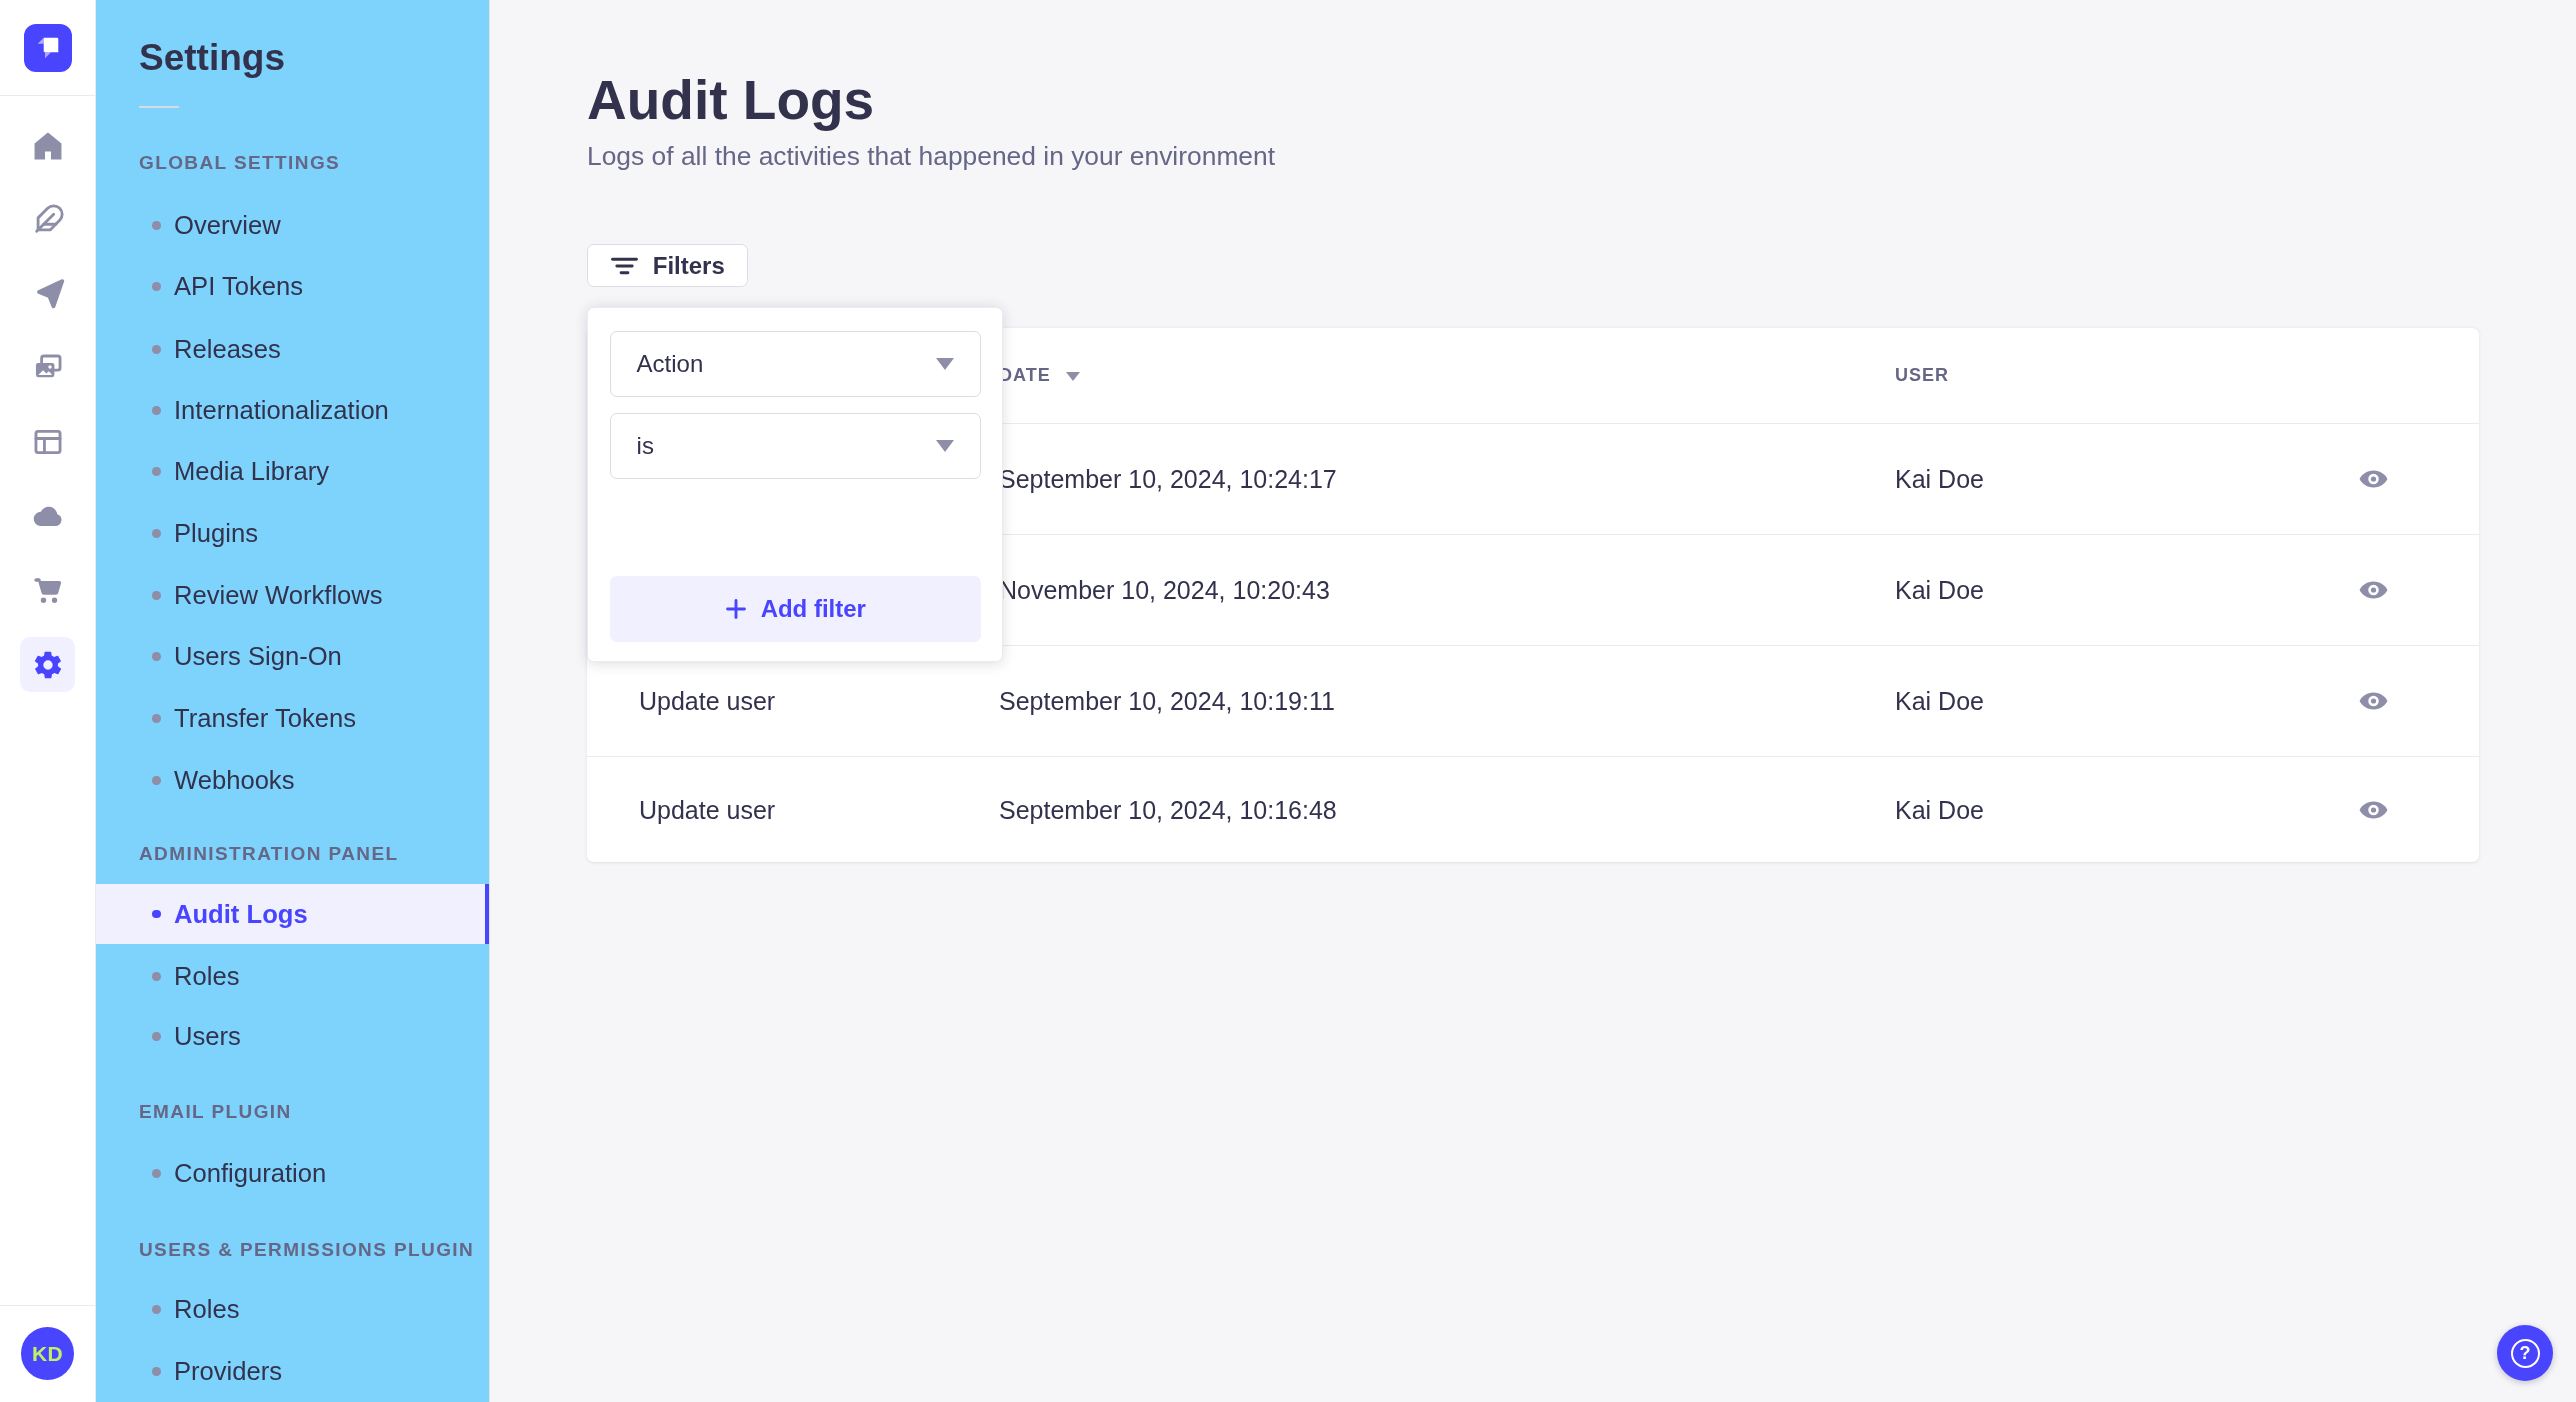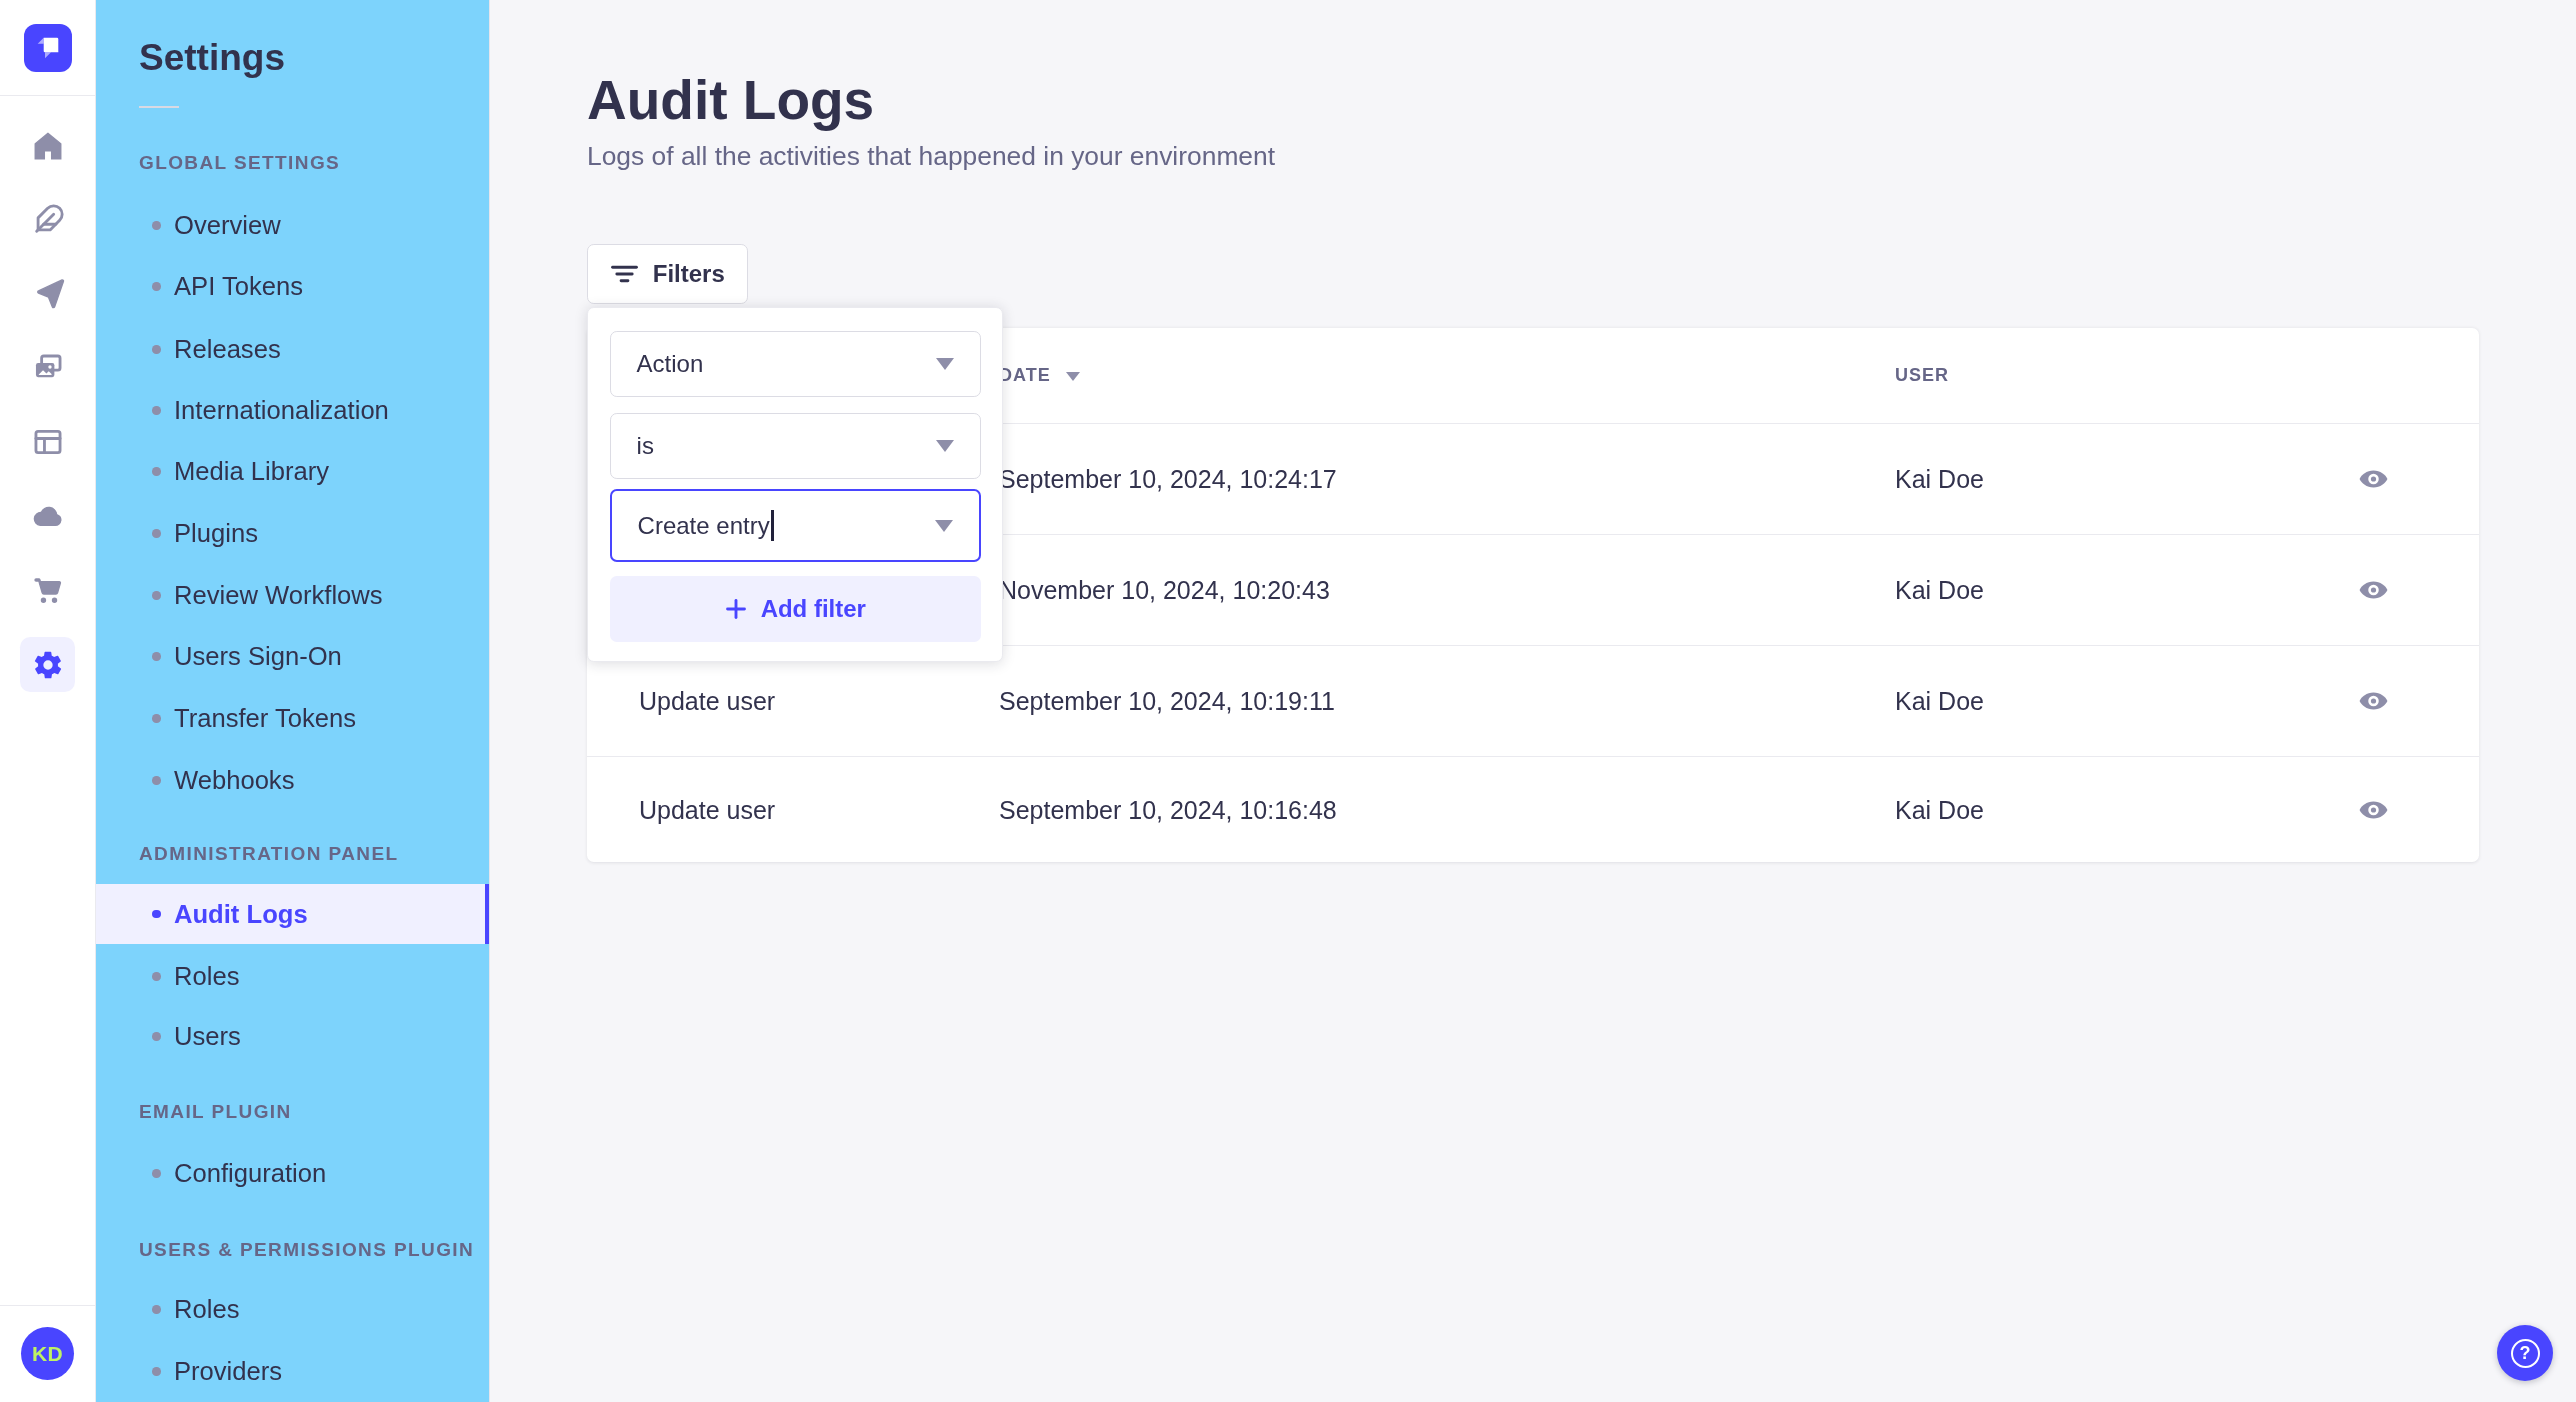--- a/index.html
+++ b/index.html
@@ -34,21 +34,21 @@
     padding-left:78px; font-size:25.6px; color:#32324d; cursor:pointer; }
   .snav-item::before { content:""; position:absolute; left:56px; top:50%; margin-top:-4.3px;
     width:8.5px; height:8.5px; border-radius:50%; background:#8e8ea9; }
   .snav-item.active { background:#f0f0ff; color:#4945ff; font-weight:600; height:60px; line-height:60px; }
   .snav-item.active::before { background:#4945ff; }
   .snav-item.active::after { content:""; position:absolute; right:0; top:0; width:4.3px; height:100%; background:#4945ff; }
   
   .main { position:absolute; left:491px; top:0; right:0; height:1402px; }
   .page-title { position:absolute; left:96px; top:68px; font-size:55px; font-weight:700; color:#32324d; }
   .page-subtitle { position:absolute; left:96px; top:141px; font-size:26.4px; color:#666687; }
-  .filters-btn { position:absolute; left:96px; top:244px; width:161px; height:60px;
+  .filters-btn { position:absolute; left:96px; top:244px; width:161px; height:43px;
     background:#fff; border:0.9px solid #dcdce4; border-radius:6.8px; cursor:pointer;
     display:flex; align-items:center; justify-content:center; gap:13.6px;
     font-size:24px; font-weight:600; color:#32324d; }
   
   .card { position:absolute; left:96px; top:328px; width:1892px; height:534px;
     background:#fff; border-radius:6.8px; box-shadow:0 0.9px 3.4px rgba(33,33,52,.1); z-index:5; }
   .thead { position:absolute; left:0; top:0; width:100%; height:95px; }
   .th { position:absolute; height:95px; line-height:95px; font-size:18px; font-weight:700;
     letter-spacing:1px; color:#666687; }
   .th-date { left:412px; cursor:pointer; }
@@ -261,25 +261,20 @@
 
   <div class="popover">
     <div class="select" style="top:23px">
       <span>Action</span>
       <span class="chev"></span>
     </div>
     <div class="select" style="top:105px">
       <span>is</span>
       <span class="chev"></span>
     </div>
-    <div class="select focused" style="top:181px">
-      <span>Create entry</span>
-        <span class="caret-bar"></span>
-      <span class="chev"></span>
-    </div>
     <button class="add-filter-btn">
       <span style="display:flex;">
         <svg width="22" height="22" viewBox="0 0 26 26" stroke="#4945ff" stroke-width="3.4" stroke-linecap="round">
           <line x1="13" y1="3" x2="13" y2="23"></line>
             <line x1="3" y1="13" x2="23" y2="13"></line>
         </svg>
       </span>
       <span>Add filter</span>
     </button>
   </div>

